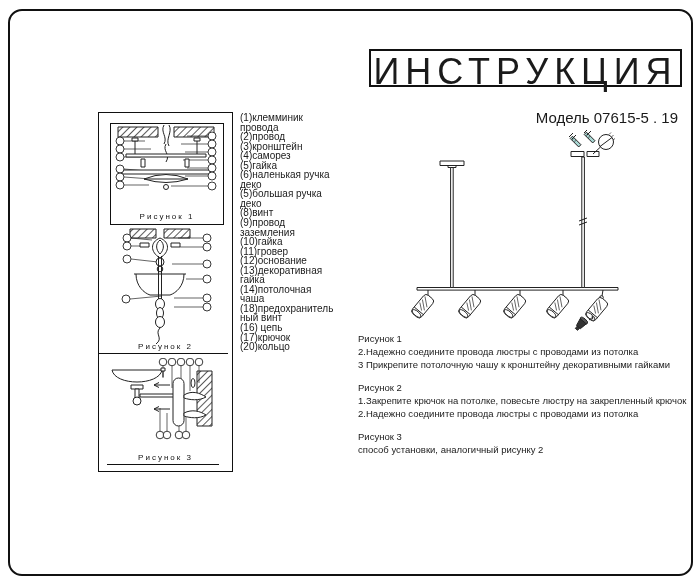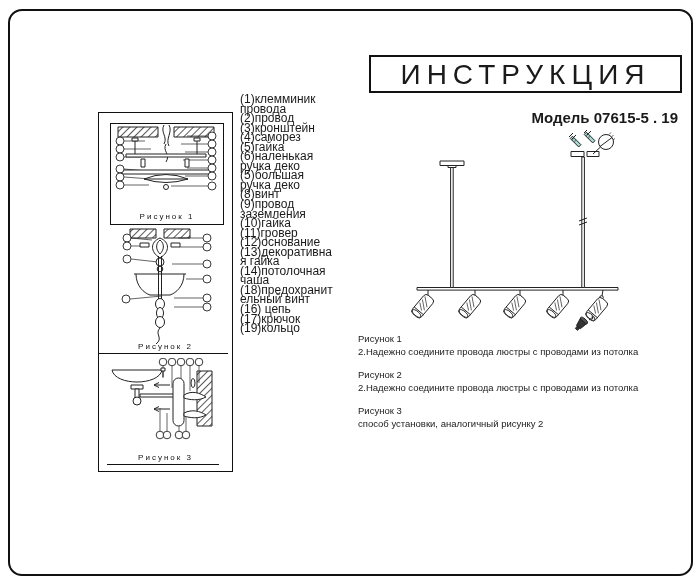--- a/index.html
+++ b/index.html
@@ -17,28 +17,28 @@
   .figlabel{position:absolute;width:100%;text-align:center;font-size:8px;letter-spacing:2px;color:#111;}
   .fig1-label{bottom:3px;left:0;}
   .fig2-label{top:229px;left:0;}
   .fig3-label{top:340px;left:0;}
   .divider{position:absolute;height:0;border-top:1.5px solid #111;}
   .div2{left:0;top:240px;width:129px;}
   .div3{left:8px;top:351px;width:112px;}
   .fig2-svg{position:absolute;left:1px;top:113px;}
   .fig3-svg{position:absolute;left:1px;top:245px;}
   
-  .parts{position:absolute;left:240px;top:95px;width:97px;font-size:12px;line-height:9.55px;
+  .parts{position:absolute;left:240px;top:113px;width:97px;font-size:10px;line-height:9.55px;
          overflow-wrap:break-word;word-break:break-word;}
   
-  .titlebox{position:absolute;left:369px;top:55px;width:309px;height:34px;border:2.5px solid #111;
-            display:flex;align-items:flex-end;justify-content:center;
-            font-size:28px;letter-spacing:6px;white-space:nowrap;}
+  .titlebox{position:absolute;left:369px;top:49px;width:309px;height:34px;border:2.5px solid #111;
+            display:flex;align-items:flex-start;justify-content:center;
+            font-size:36px;letter-spacing:6px;white-space:nowrap;}
   .model{position:absolute;left:430px;top:109px;width:248px;text-align:right;
-         font-size:15px;font-weight:bold;}
+         font-size:15px;font-weight:normal;}
   
   .fixture{position:absolute;left:360px;top:130px;}
   
   .instr{position:absolute;left:358px;top:332px;width:338px;font-size:9.5px;line-height:13px;}
   .sect{margin-bottom:10px;}
 </style>
 </head>
 <body>
 
 <div class="page">
@@ -231,21 +231,21 @@
     <div>(8)винт</div>
     <div>(9)провод заземления</div>
     <div>(10)гайка</div>
     <div>(11)гровер</div>
     <div>(12)основание</div>
     <div>(13)декоративная гайка</div>
     <div>(14)потолочная чаша</div>
     <div>(18)предохранительный винт</div>
     <div>(16) цепь</div>
     <div>(17)крючок</div>
-    <div>(19)кольцо</div>
+    <div>(20)кольцо</div>
   </div>
 
   <div class="titlebox">
     <span>ИНСТРУКЦИЯ</span>
   </div>
   <div class="model">Модель 07615-5 . 19</div>
 
   <svg class="fixture" width="340" height="205" viewBox="0 0 340 205">
     <defs>
       <g id="spot">
@@ -314,23 +314,25 @@
       <path d="M-4,-3.5 L4,-3.5 L2.5,4 L-2.5,4 Z" fill="#333" stroke="#222"></path>
       <rect x="-1.5" y="4" width="3" height="3" fill="#333" stroke="#222"></rect>
     </g>
     <path d="M229,190 l4,-3 m-1.5,-1 l1.5,1 -0.5,2" stroke="#222" fill="none"></path>
   </svg>
 
   <div class="instr">
     <div class="sect">
       <div class="h">Рисунок 1</div>
       <div>2.Надежно соедините провода люстры с проводами из потолка</div>
+      <div>3 Прикрепите потолочную чашу к кронштейну декоративными гайками</div>
     </div>
     <div class="sect">
       <div class="h">Рисунок 2</div>
+      <div>1.Закрепите крючок на потолке, повесьте люстру на закрепленный крючок</div>
       <div>2.Надежно соедините провода люстры с проводами из потолка</div>
     </div>
     <div class="sect">
       <div class="h">Рисунок 3</div>
       <div>способ установки, аналогичный рисунку 2</div>
     </div>
   </div>
 </div>
 
 </body></html>

